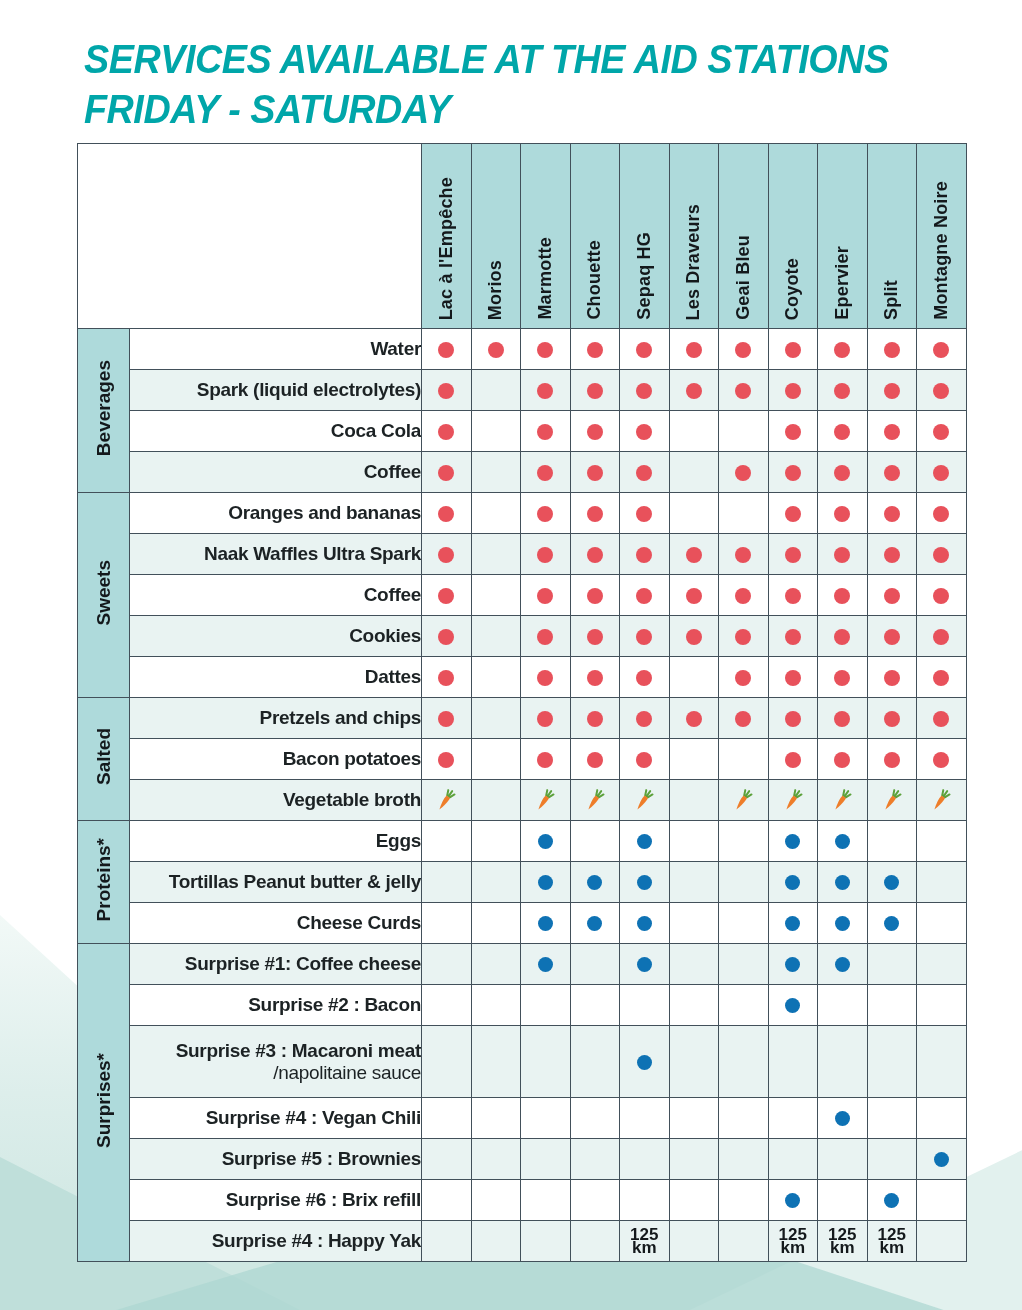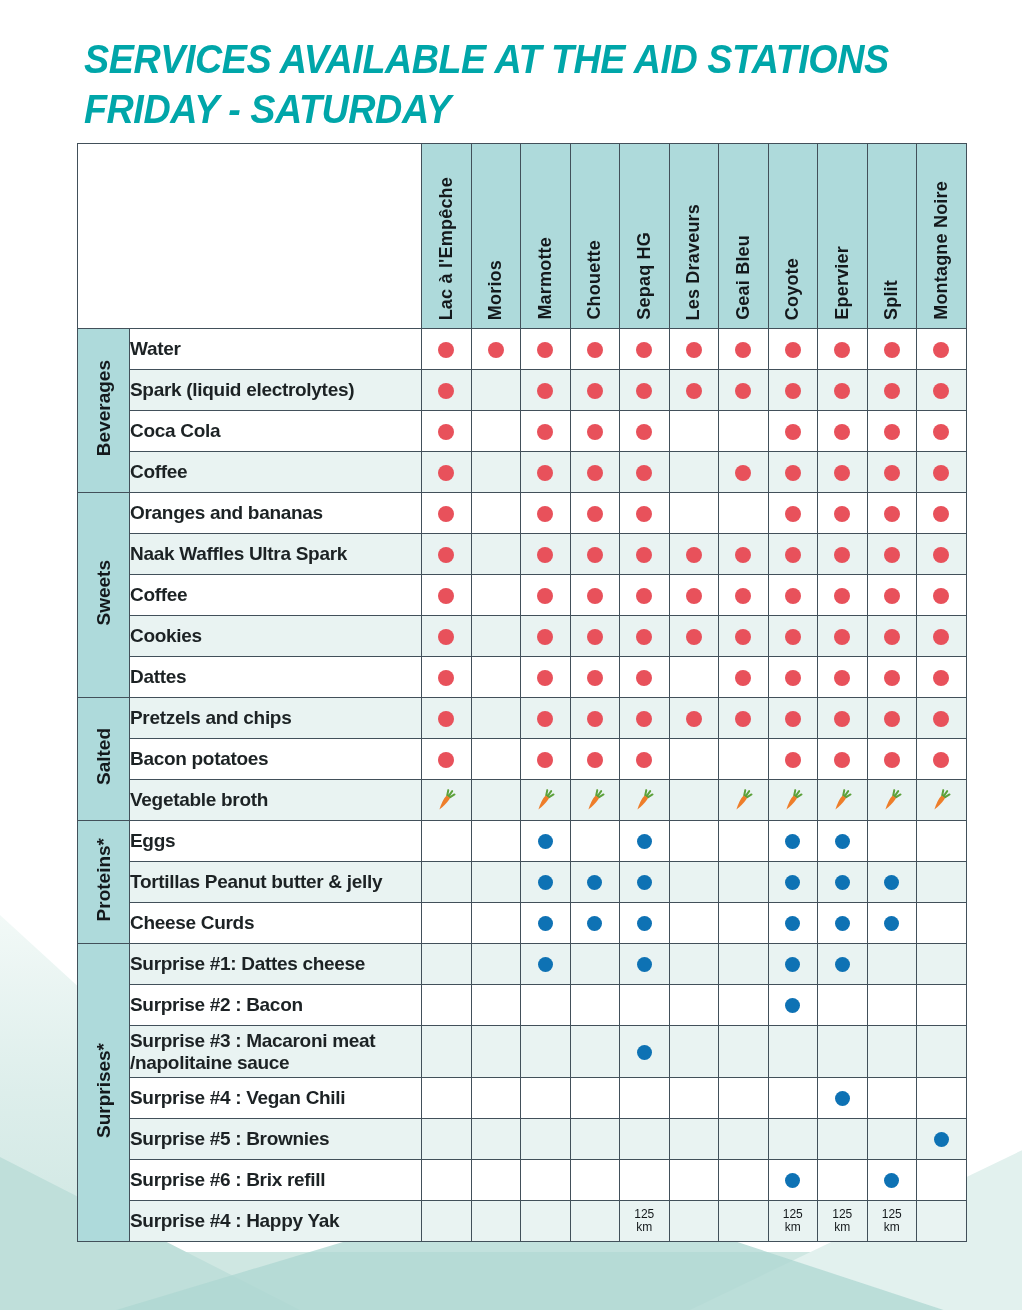--- a/index.html
+++ b/index.html
@@ -65,36 +65,36 @@
     padding:4px 0 9px 0;max-height:176px;white-space:nowrap;
   }
   td.group{
     background:var(--band,#aedadb);text-align:center;vertical-align:middle;
   }
   td.group .vtext{
     display:inline-block;writing-mode:vertical-rl;transform:rotate(180deg);
     font-weight:bold;font-size:19px;color:#14191c;white-space:nowrap;
   }
   td.label{
-    text-align:left;vertical-align:middle;
+    text-align:right;vertical-align:middle;
     padding:0 6px 0 16px;
     font-size:19px;font-weight:bold;letter-spacing:-.3px;color:#1c2224;
     background:#ffffff;
     margin-left:34px;
   }
   td.cell{text-align:center;vertical-align:middle;background:#ffffff;}
   tr.rrow{height:41px;}
-  tr.rrow.tall{height:52px;}
+  tr.rrow.tall{height:72px;}
   tr.alt td.label, tr.alt td.cell{background:var(--rowalt,#e9f3f2);}
   .dot{display:inline-block;border-radius:50%;vertical-align:middle;}
   .dot.red{width:16px;height:16px;background:var(--red,#e8515b);}
   .dot.blue{width:15px;height:15px;background:var(--blue,#0e72b4);}
   .carrot{display:block;margin:0 auto;transform:rotate(35deg);}
-  .km{font-size:12px;line-height:13px;font-weight:normal;color:#14191c;}
-  .lbl-line2{font-size:19px;font-weight:bold;letter-spacing:-.3px;}
+  .km{font-size:17px;line-height:13px;font-weight:bold;color:#14191c;}
+  .lbl-line2{font-size:19px;font-weight:normal;letter-spacing:-.3px;}
 </style>
 </head>
 <body>
 
 <div class="bg-shape bg-left-wash"></div>
 <div class="bg-shape bg-bottom-strip"></div>
 <div class="bg-shape bg-left-tri"></div>
 <div class="bg-shape bg-right-tri"></div>
 <div class="bg-shape bg-center-tri"></div>
 
@@ -390,21 +390,21 @@
         <td class="cell"><span class="dot blue"></span></td>
         <td class="cell"></td>
         <td class="cell"></td>
         <td class="cell"><span class="dot blue"></span></td>
         <td class="cell"><span class="dot blue"></span></td>
         <td class="cell"><span class="dot blue"></span></td>
         <td class="cell"></td>
       </tr>
       <tr class="rrow alt">
         <td class="group" rowspan="7"><span class="vtext">Surprises*</span></td>
-        <td class="label">Surprise #1: Dattes cheese</td>
+        <td class="label">Surprise #1: Coffee cheese</td>
         <td class="cell"></td>
         <td class="cell"></td>
         <td class="cell"><span class="dot blue"></span></td>
         <td class="cell"></td>
         <td class="cell"><span class="dot blue"></span></td>
         <td class="cell"></td>
         <td class="cell"></td>
         <td class="cell"><span class="dot blue"></span></td>
         <td class="cell"><span class="dot blue"></span></td>
         <td class="cell"></td>

